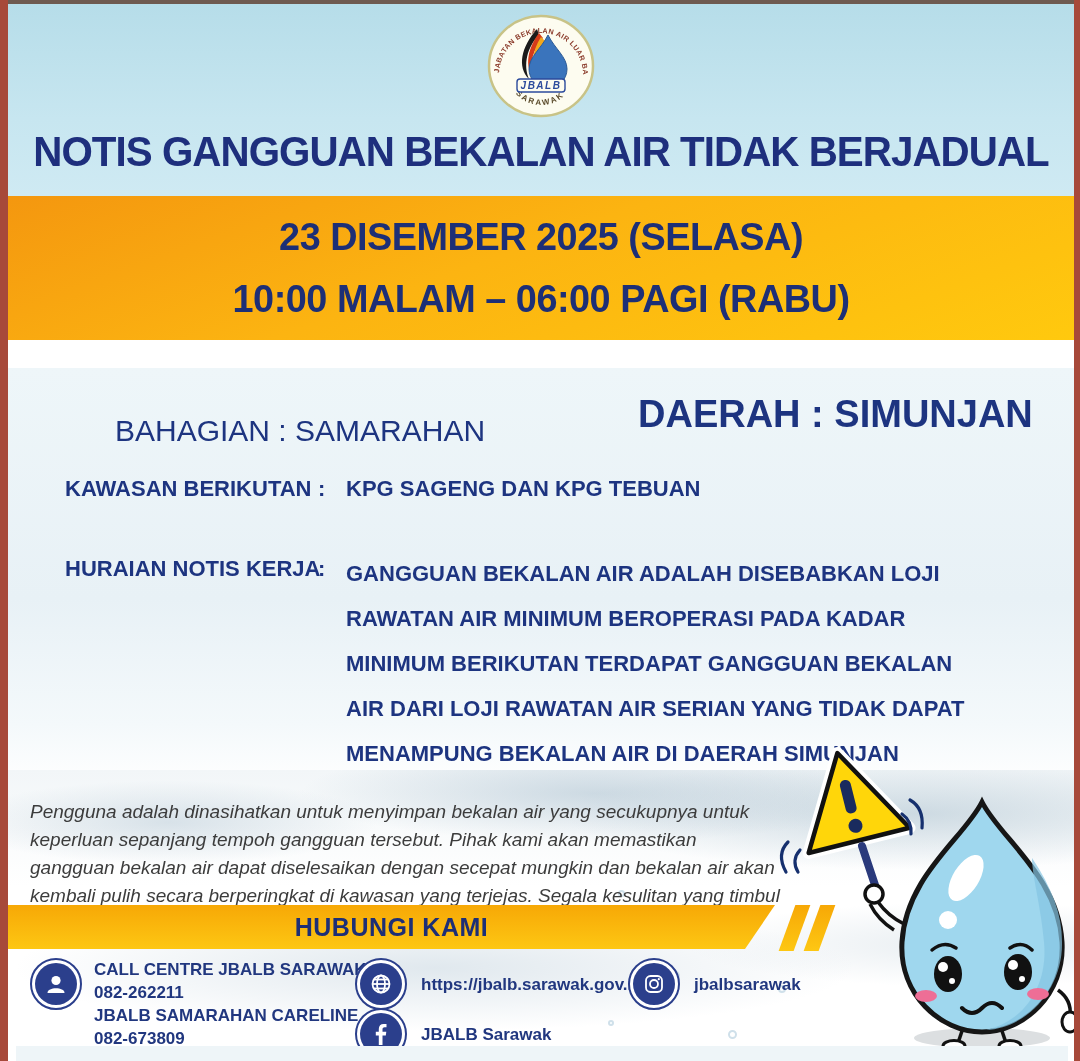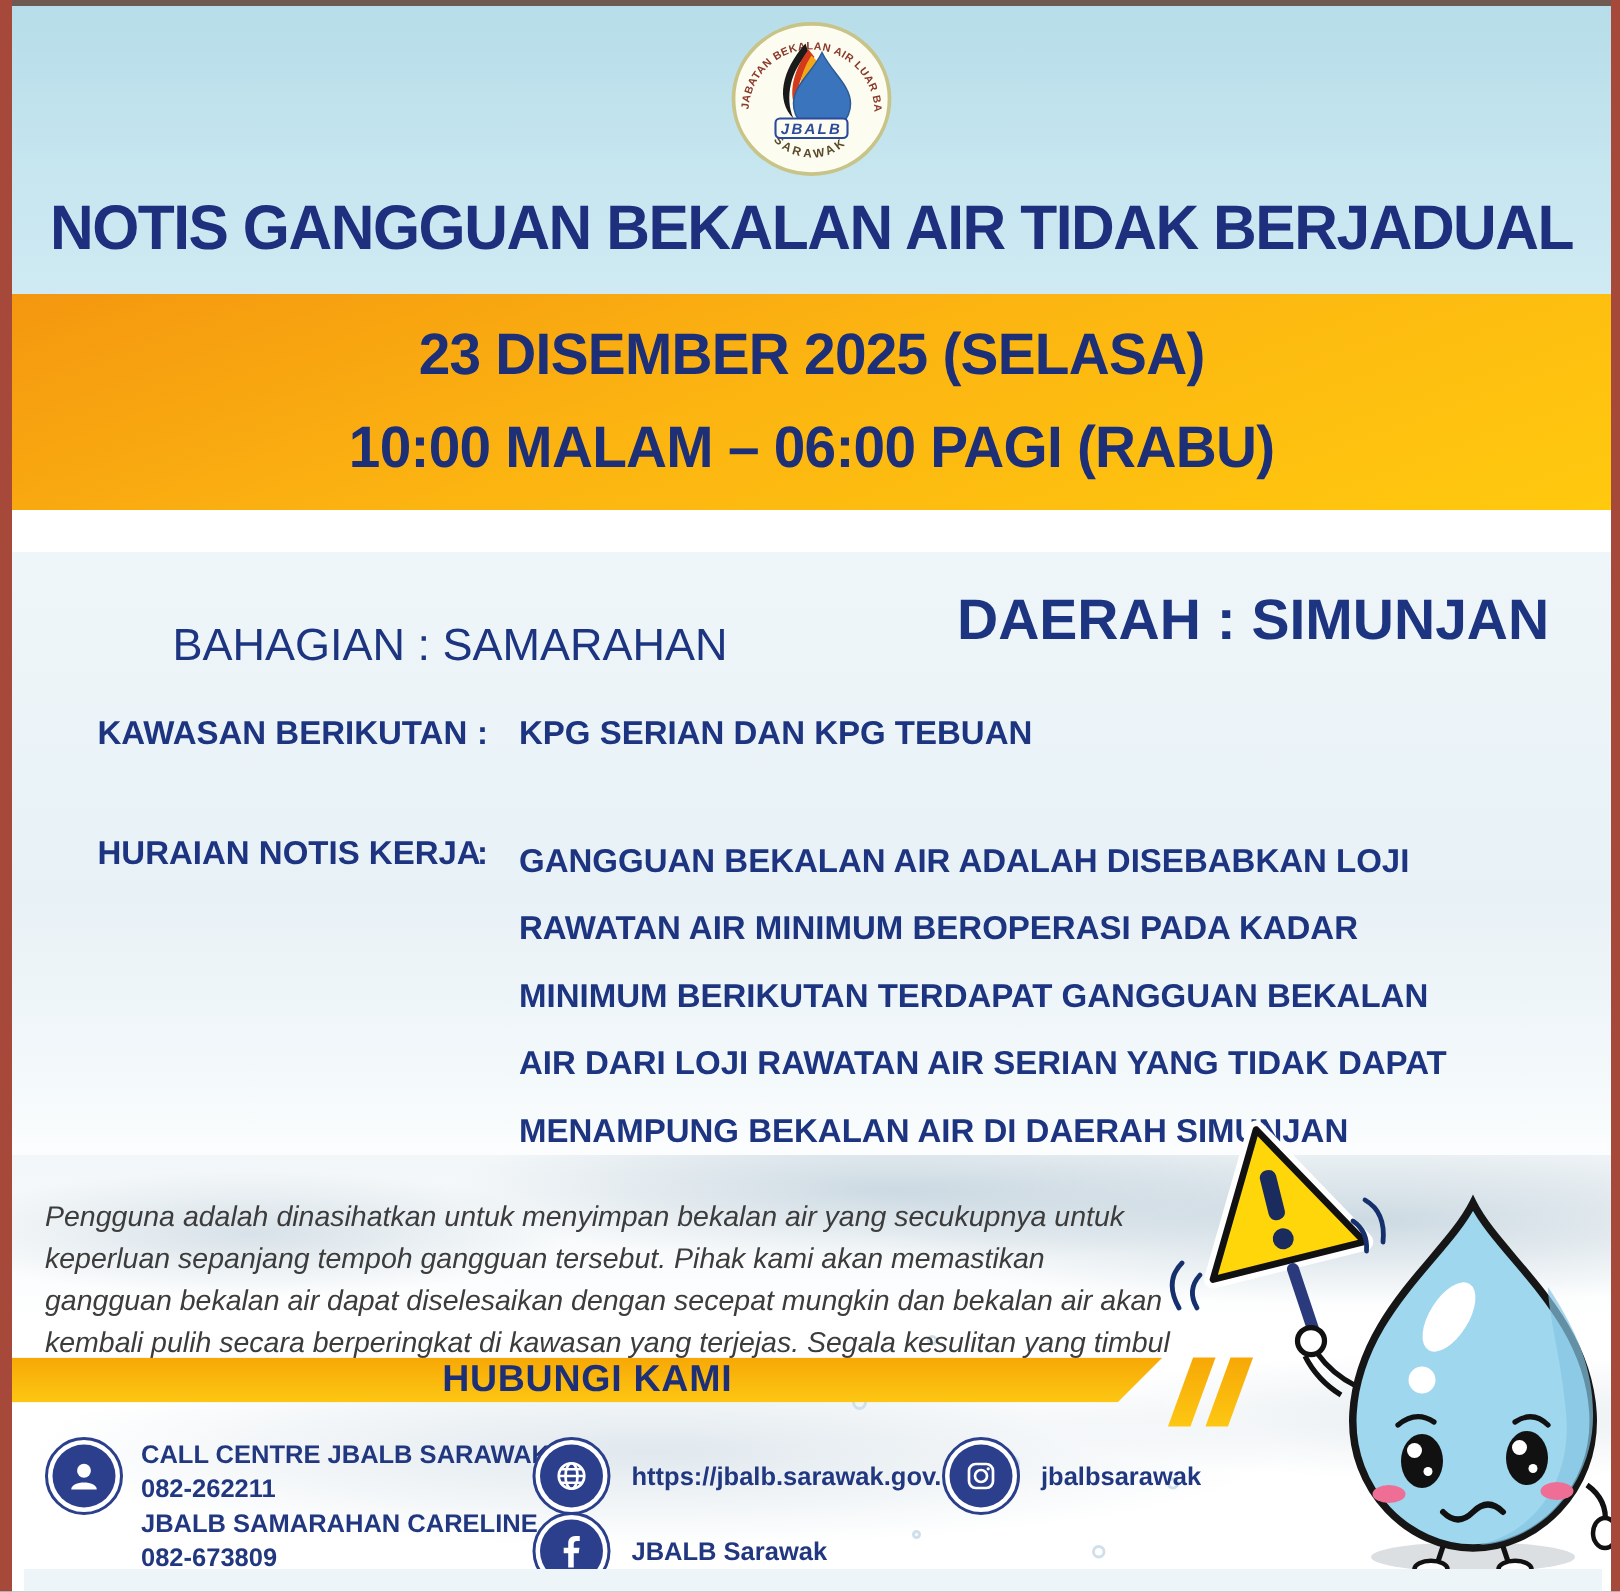--- a/index.html
+++ b/index.html
@@ -71,24 +71,24 @@
       linear-gradient(180deg,#f2f6f8 0%,#ffffff 40%);
   }
   .bubble{position:absolute;border:2px solid #cfe0ea;border-radius:50%;}
 
   .advisory{
     position:absolute;left:22px;top:28px;width:752px;
     font-size:19px;font-style:italic;font-weight:500;color:#3c3c3c;line-height:28px;
   }
 
   .contact-banner{
-    position:absolute;left:0;top:135px;width:767px;height:30px;
+    position:absolute;left:0;top:135px;width:767px;height:44px;
     background:linear-gradient(180deg,#f7a806 0%,#fdc713 100%);
     clip-path:polygon(0 0,100% 0,calc(100% - 30px) 100%,0 100%);
-    display:flex;justify-content:center;z-index:3;
+    display:flex;align-items:center;justify-content:center;z-index:3;
   }
   .contact-banner-label{font-size:25px;font-weight:700;color:#1d2f76;letter-spacing:.5px;}
   .stripe{
     position:absolute;top:135px;width:15px;height:46px;
     background:linear-gradient(180deg,#f7a806,#fdc713);
     transform:skewX(-20deg);z-index:3;
   }
   .stripe-1{left:779px;} .stripe-2{left:804px;}
 
   .contact-item{position:absolute;display:flex;align-items:flex-start;z-index:4;}
@@ -153,21 +153,21 @@
 
   <div class="details">
     <div class="region-row">
       <div class="bahagian navy">BAHAGIAN : SAMARAHAN</div>
       <div class="daerah navy">DAERAH : SIMUNJAN</div>
     </div>
 
     <div class="field-row row-kawasan">
       <div class="field-label navy">KAWASAN BERIKUTAN</div>
       <div class="field-colon navy">:</div>
-      <div class="field-value navy">KPG SERIAN DAN KPG TEBUAN</div>
+      <div class="field-value navy">KPG SAGENG DAN KPG TEBUAN</div>
     </div>
 
     <div class="field-row row-huraian">
       <div class="field-label navy">HURAIAN NOTIS KERJA</div>
       <div class="field-colon navy">:</div>
       <div class="huraian-lines navy">
         <span>GANGGUAN BEKALAN AIR ADALAH DISEBABKAN LOJI</span>
         <span>RAWATAN AIR MINIMUM BEROPERASI PADA KADAR</span>
         <span>MINIMUM BERIKUTAN TERDAPAT GANGGUAN BEKALAN</span>
         <span>AIR DARI LOJI RAWATAN AIR SERIAN YANG TIDAK DAPAT</span>

